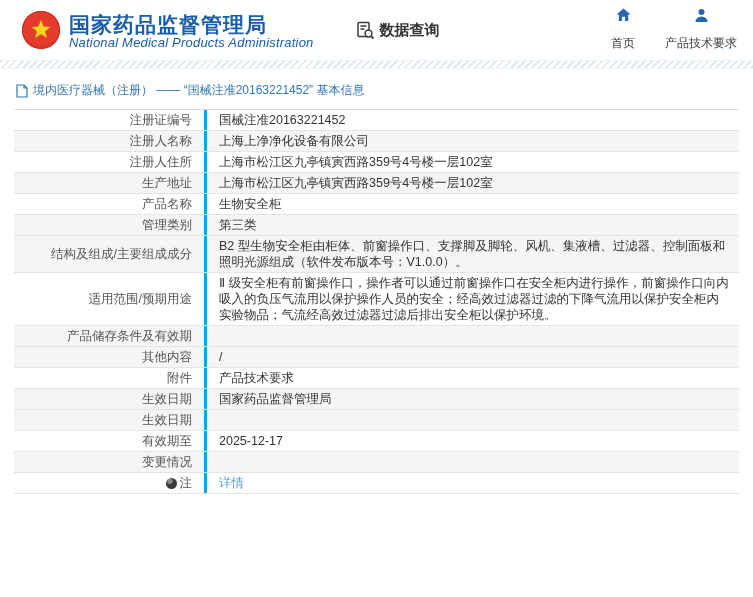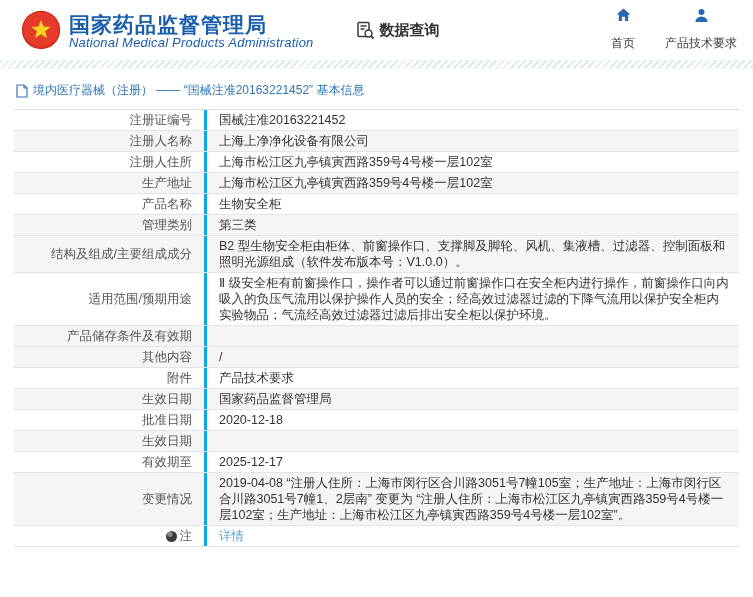--- a/index.html
+++ b/index.html
@@ -278,28 +278,20 @@
 
     <div class="row alt">
       <div class="cell-label">
           <span class="label-text">生效日期</span>
         </div>
       <div class="cell-value">
           <span class="value-text">国家药品监督管理局</span>
         </div>
     </div>
 
-    <div class="row">
-      <div class="cell-label">
-          <span class="label-text">批准日期</span>
-        </div>
-      <div class="cell-value">
-          <span class="value-text">2020-12-18</span>
-        </div>
-    </div>
 
     <div class="row alt">
       <div class="cell-label">
           <span class="label-text">生效日期</span>
         </div>
       <div class="cell-value">
           <span class="value-text"></span>
         </div>
     </div>
 
@@ -308,23 +300,20 @@
           <span class="label-text">有效期至</span>
         </div>
       <div class="cell-value">
           <span class="value-text">2025-12-17</span>
         </div>
     </div>
 
     <div class="row alt">
       <div class="cell-label">
           <span class="label-text">变更情况</span>
-        </div>
-      <div class="cell-value">
-          <span class="value-text">2019-04-08 “注册人住所：上海市闵行区合川路3051号7幢105室；生产地址：上海市闵行区合川路3051号7幢1、2层南” 变更为 “注册人住所：上海市松江区九亭镇寅西路359号4号楼一层102室；生产地址：上海市松江区九亭镇寅西路359号4号楼一层102室”。</span>
         </div>
     </div>
 
     <div class="row">
       <div class="cell-label">
           <span class="note-dot"></span>
           <span class="label-text">注</span>
         </div>
       <div class="cell-value">
           <a class="detail-link">详情</a>

